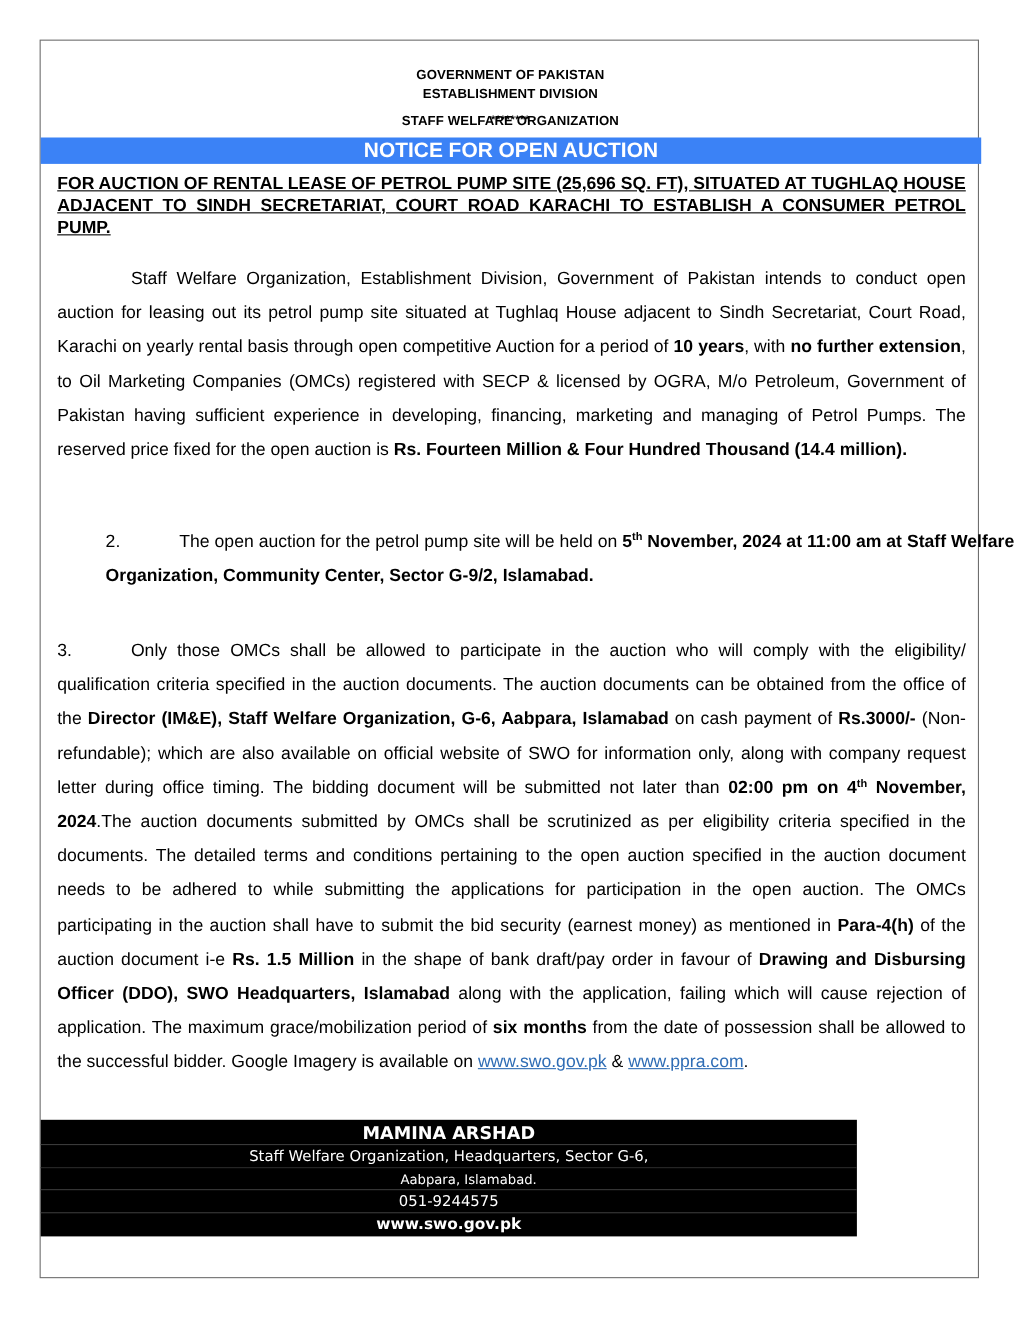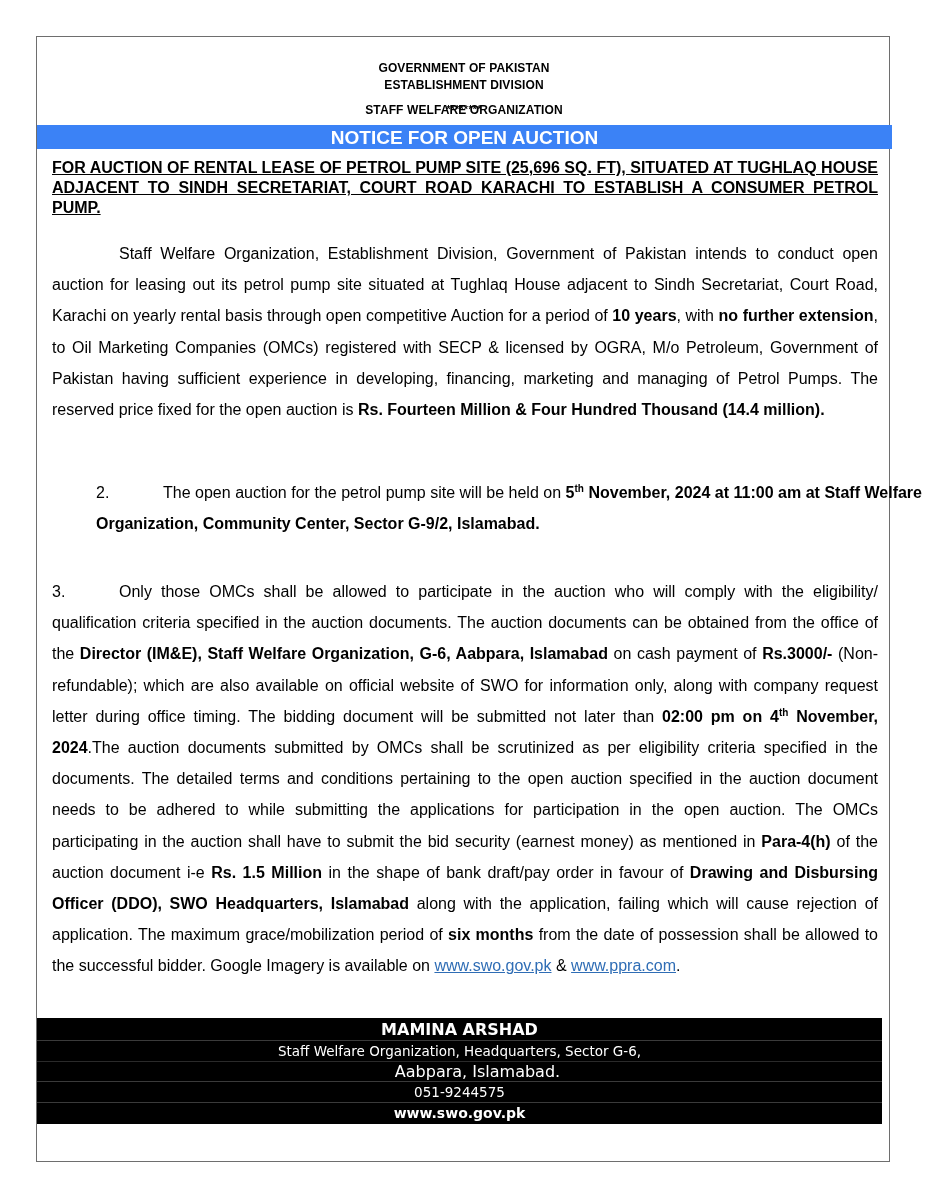--- a/index.html
+++ b/index.html
@@ -10,27 +10,27 @@
   .stars { position: absolute; left: 36px; top: 105px; width: 856px; text-align: center; font-size: 10px; line-height: 10px; font-weight: bold; letter-spacing: 0.5px; }
   .notice-bar { position: absolute; left: 37px; top: 125px; width: 855px; height: 24px; background: #3b82f6; color: #fff; text-align: center; font-weight: bold; font-size: 19px; line-height: 25px; }
   .subject { position: absolute; left: 52px; top: 158px; width: 826px; font-weight: bold; font-size: 16px; line-height: 20px; text-decoration: underline; text-align: justify; text-align-last: left; }
   .para { position: absolute; left: 52px; width: 826px; font-size: 16px; line-height: 31.2px; text-align: justify; }
   .p1 { top: 238px; } .p2 { top: 477px; margin-left: 44px; } .p3 { top: 576px; }
   .para .indent { display: inline-block; width: 67px; }
   .para .num { display: inline-block; width: 67px; }
   .para b { font-weight: bold; }
   .para sup { font-size: 10px; line-height: 0; vertical-align: 6px; font-weight: bold; }
   .para a { color: #2f6db5; text-decoration: underline; }
-  .footer { position: absolute; left: 37px; top: 1018px; width: 845px; background: #000; color: #fff; text-align: center; font-family: "DejaVu Sans", sans-serif; }
+  .footer { position: absolute; left: 37px; top: 1018px; width: 742px; background: #000; color: #fff; text-align: center; font-family: "DejaVu Sans", sans-serif; }
   .footer .row { border-bottom: 1px solid #3a3a3a; box-sizing: border-box; }
   .footer .row:last-child { border-bottom: none; }
   .f-name { height: 23px; font-weight: bold; font-size: 16px; line-height: 24px; }
   .f-title { height: 22px; font-weight: bold; font-size: 16px; line-height: 22px; }
   .f-addr1 { height: 21px; font-size: 13.5px; line-height: 20px; border-bottom-color: #2a2a2a !important; }
-  .f-addr2 { height: 20px; font-size: 16px; line-height: 20px; padding-left: 36px; }
+  .f-addr2 { height: 20px; font-size: 12px; line-height: 20px; padding-left: 36px; }
   .f-phone { height: 21px; font-size: 13.5px; line-height: 20px; }
   .f-web { height: 21px; font-weight: bold; font-size: 14px; line-height: 20px; }
 </style>
 </head>
 <body>
 
 <div class="frame"></div>
 
 <div class="hdr l1">GOVERNMENT OF PAKISTAN</div>
 <div class="hdr l2">ESTABLISHMENT DIVISION</div>

